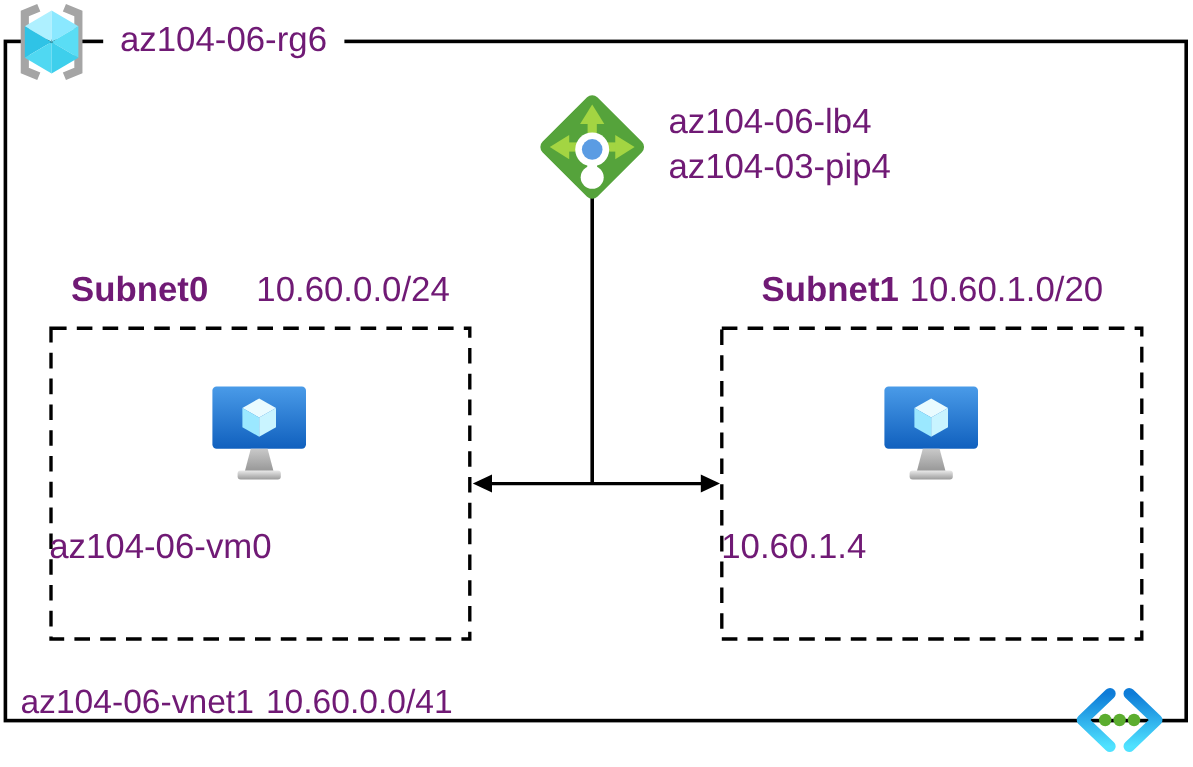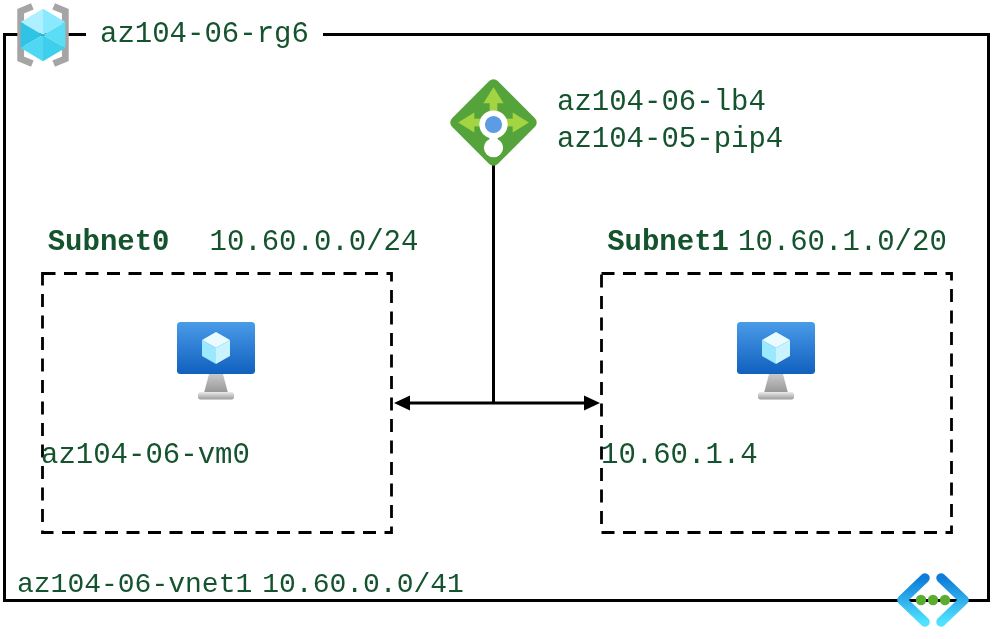--- a/index.html
+++ b/index.html
@@ -1,22 +1,22 @@
 <!DOCTYPE html>
 <html><head>
 <meta charset="utf-8">
 <style>
   html, body { margin: 0; padding: 0; background: #ffffff; }
   .canvas {
     position: relative;
     width: 994px;
     height: 639px;
     background: #ffffff;
-    font-family: Liberation Mono, monospace;
-    color: #14532d;
+    font-family: Liberation Sans, sans-serif;
+    color: #701a75;
     overflow: hidden;
   }
   .abs { position: absolute; }
 
   .outer-box {
     position: absolute;
     left: 3px; top: 33px;
     width: 987px; height: 569px;
     border: 3px solid #000;
     box-sizing: border-box;
@@ -49,21 +49,21 @@
   .subnet-label {
     top: 226px;
     width: 352px;
     font-size: 29px;
     display: flex;
     justify-content: center;
     gap: 9px;
     white-space: nowrap;
   }
   .subnet-label .subnet-name { font-weight: 700; }
-  .subnet0-label { left: 57px; gap: 40px; }
+  .subnet0-label { left: 41px; gap: 40px; }
   .subnet1-label { left: 601px; }
 
   .vm-icon { top: 320px; width: 80px; height: 82px; }
   .vm0-icon { left: 176px; }
   .vm1-icon { left: 736px; }
 
   .vm-label {
     top: 437px;
     width: 352px;
     text-align: left;
@@ -147,21 +147,21 @@
       <rect x="44.2" y="48" width="7.6" height="14"></rect>
     </g>
     <rect x="44" y="55" width="8" height="16" fill="#fff"></rect>
     <circle cx="48" cy="73" r="9.5" fill="#fff"></circle>
     <circle cx="48" cy="50" r="14" fill="#fff"></circle>
     <circle cx="48" cy="50" r="8.5" fill="#5B9CE3"></circle>
   </svg>
 
   <div class="abs lb-label">
     <div>az104-06-lb4</div>
-    <div>az104-05-pip4</div>
+    <div>az104-03-pip4</div>
   </div>
 
   <div class="abs subnet-label subnet0-label">
     <span class="subnet-name">Subnet0</span>
     <span>10.60.0.0/24</span>
   </div>
 
   <div class="abs subnet-label subnet1-label">
     <span class="subnet-name">Subnet1</span>
     <span>10.60.1.0/20</span>

